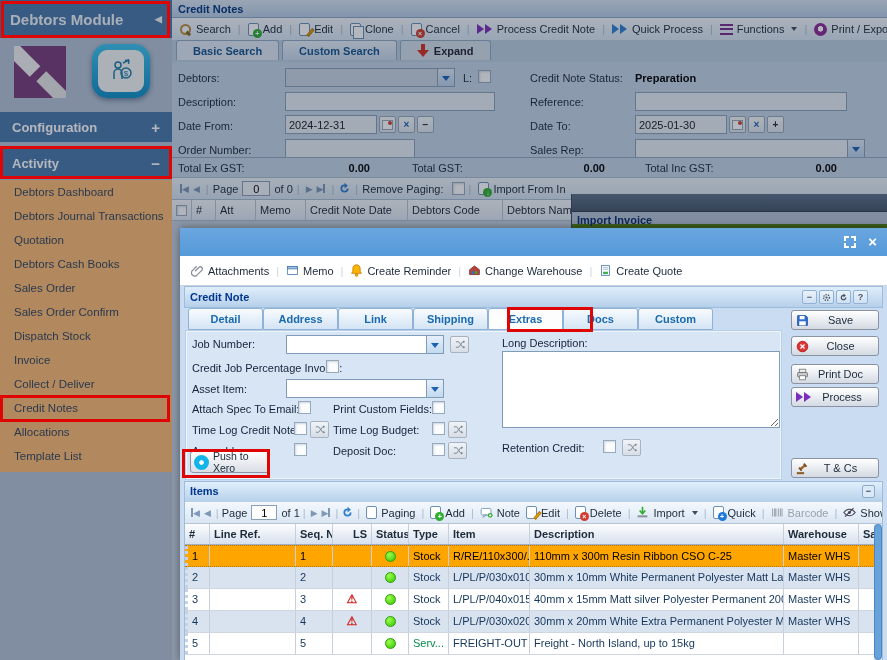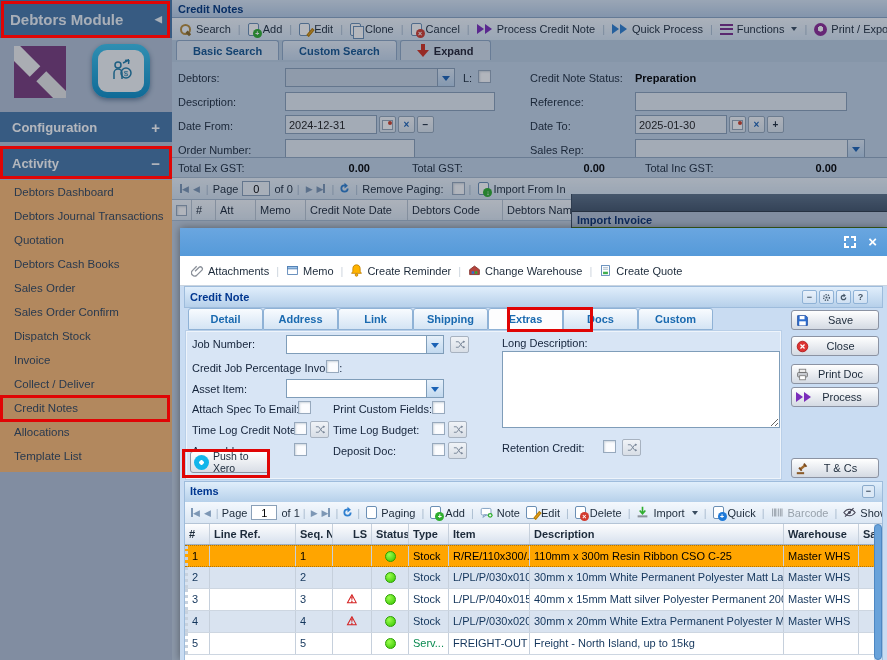--- a/index.html
+++ b/index.html
@@ -47,21 +47,21 @@
 .bpager{position:absolute;left:0;top:177px;width:715px;height:22px;background:linear-gradient(#ecf3fa,#d4e2f0);border-top:1px solid #a9bcd0;display:flex;align-items:center;padding-left:6px;white-space:nowrap}
 .pgbtn{display:inline-flex;align-items:center;color:#7d97b5;font-size:9px;margin:0 2px}
 .pgbtn .bar{display:inline-block;width:2px;height:9px;background:#7d97b5}
 .pginp{width:28px;height:15px;border:1px solid #8aa0b8;background:#eef3f9;font:11px "Liberation Sans",sans-serif;text-align:center;margin:0 4px}
 .bghead{position:absolute;left:0;top:199px;width:715px;height:22px;background:linear-gradient(#f4f8fc,#dde7f2);border-top:1px solid #a9bcd0;border-bottom:1px solid #a9bcd0;display:flex}
 .bgh{border-right:1px solid #b8c4d2;line-height:21px;padding-left:4px;overflow:hidden;white-space:nowrap;color:#1a2636}
 .b-cb{width:20px}.b-num{width:24px}.b-att{width:40px}.b-memo{width:50px}.b-cnd{width:102px}.b-dcode{width:95px}.b-dname{width:105px}.b-desc{flex:1}
 
 .importwin{position:absolute;left:571px;top:194px;width:316px;height:34px;z-index:2;border-left:1px solid #3a4a5e}
 .iw-bar{height:18px;background:linear-gradient(#5d7188,#44556a);border-bottom:1px solid #2e3a49}
-.iw-title{height:16px;background:#b4c2d4;color:#0a2f6e;font-weight:bold;line-height:16px;padding-left:5px;border-bottom:1px solid #4d7c0f}
+.iw-title{height:16px;background:#b4c2d4;color:#0a2f6e;font-weight:bold;line-height:16px;padding-left:5px;border-bottom:4px solid #4d7c0f}
 
 .dim{position:absolute;inset:0;background:rgba(22,30,50,.32);z-index:4}
 
 .dialog{position:absolute;left:180px;top:228px;width:707px;height:432px;z-index:10;background:#c9dcf2;box-shadow:0 0 8px rgba(0,0,0,.4)}
 .d-title{position:absolute;left:0;top:0;width:707px;height:28px;background:linear-gradient(#6aa6e0,#559ad9);display:flex;align-items:center;justify-content:flex-end;padding-right:10px;gap:12px}
 .i-max{display:inline-block;width:12px;height:12px;background:
  linear-gradient(#fff,#fff) left 0 top 0/5px 2px,linear-gradient(#fff,#fff) left 0 top 0/2px 5px,
  linear-gradient(#fff,#fff) right 0 top 0/5px 2px,linear-gradient(#fff,#fff) right 0 top 0/2px 5px,
  linear-gradient(#fff,#fff) left 0 bottom 0/5px 2px,linear-gradient(#fff,#fff) left 0 bottom 0/2px 5px,
  linear-gradient(#fff,#fff) right 0 bottom 0/5px 2px,linear-gradient(#fff,#fff) right 0 bottom 0/2px 5px;background-repeat:no-repeat}

